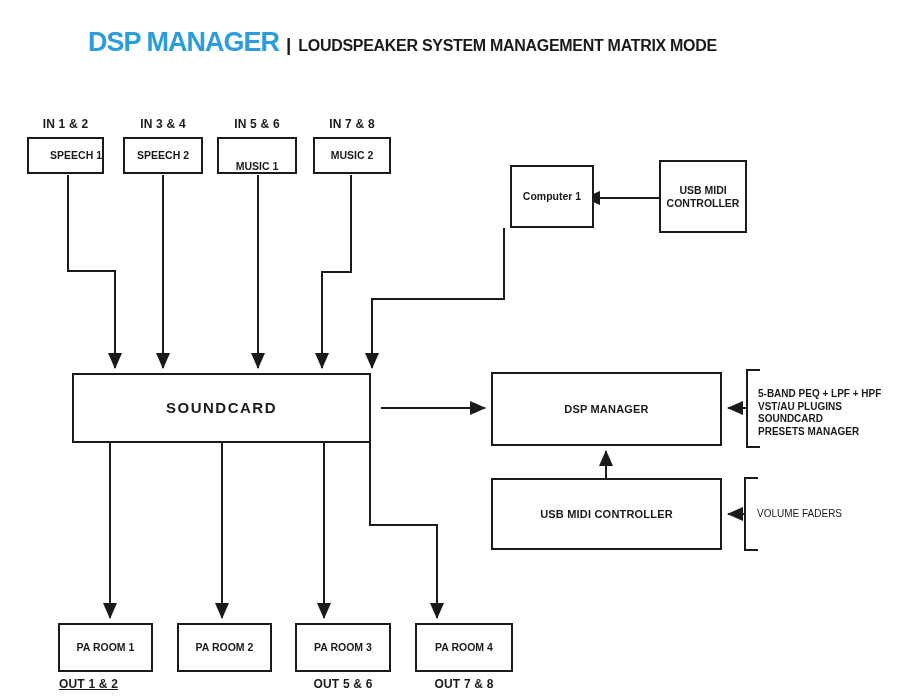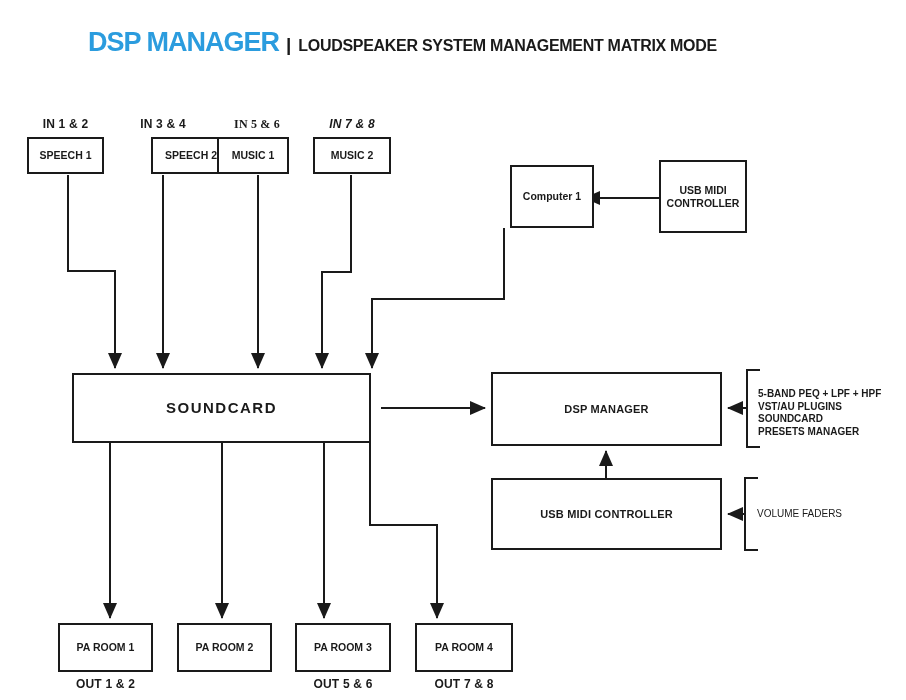--- a/index.html
+++ b/index.html
@@ -133,30 +133,30 @@
     <path d="M606,478 L606,451" marker-end="url(#ah)"></path>
 
     <path class="bracket" d="M760,370 L747,370 L747,447 L760,447"></path>
     <path d="M747,408 L728,408" marker-end="url(#ah)"></path>
     <path class="bracket" d="M758,478 L745,478 L745,550 L758,550"></path>
     <path d="M745,514 L728,514" marker-end="url(#ah)"></path>
   </svg>
 
   <div class="port-label" style="left:27px; top:117px; width:77px;">IN 1 &amp; 2</div>
   <div class="port-label" style="left:123px; top:117px; width:80px;">IN 3 &amp; 4</div>
-  <div class="port-label" style="left:217px; top:117px; width:80px;font-family:Liberation Serif, serif;">IN 5 &amp; 6</div>
-  <div class="port-label" style="left:313px; top:117px; width:78px;font-style:italic;">IN 7 &amp; 8</div>
-
-  <div class="box small" style="left:27px; top:137px; width:77px; height:37px;">
+  <div class="port-label" style="left:217px; top:117px; width:80px;">IN 5 &amp; 6</div>
+  <div class="port-label" style="left:313px; top:117px; width:78px;">IN 7 &amp; 8</div>
+
+  <div class="box small" style="left:27px; top:137px; width:77px; height:37px;justify-content:flex-end;">
     <span>SPEECH 1</span>
   </div>
-  <div class="box small" style="left:123px; top:137px; width:80px; height:37px;margin-left:28px;">
+  <div class="box small" style="left:123px; top:137px; width:80px; height:37px;">
     <span>SPEECH 2</span>
   </div>
-  <div class="box small" style="left:217px; top:137px; width:72px; height:37px;">
+  <div class="box small" style="left:217px; top:137px; width:80px; height:37px;align-items:flex-end;">
     <span>MUSIC 1</span>
   </div>
   <div class="box small" style="left:313px; top:137px; width:78px; height:37px;">
     <span>MUSIC 2</span>
   </div>
 
   <div class="box small" style="left:494px; top:165px; width:84px; height:63px;margin-left:16px;">
     <span>Computer 1</span>
   </div>
   <div class="box small" style="left:659px; top:160px; width:88px; height:73px; padding:0 6px;">
@@ -189,18 +189,18 @@
   <div class="box small" style="left:177px; top:623px; width:95px; height:49px;">
     <span>PA ROOM 2</span>
   </div>
   <div class="box small" style="left:295px; top:623px; width:96px; height:49px;">
     <span>PA ROOM 3</span>
   </div>
   <div class="box small" style="left:415px; top:623px; width:98px; height:49px;">
     <span>PA ROOM 4</span>
   </div>
 
-  <div class="port-label" style="left:58px; top:677px; width:95px;">OUT 1 &amp; 2</div>
+  <div class="port-label" style="left:41px; top:677px; width:95px;text-decoration:underline;">OUT 1 &amp; 2</div>
   <div class="port-label" style="left:177px; top:714px; width:95px;">OUT 3 &amp; 4</div>
   <div class="port-label" style="left:295px; top:677px; width:96px;">OUT 5 &amp; 6</div>
   <div class="port-label" style="left:415px; top:677px; width:98px;">OUT 7 &amp; 8</div>
 
 </div>
 
 </body></html>

